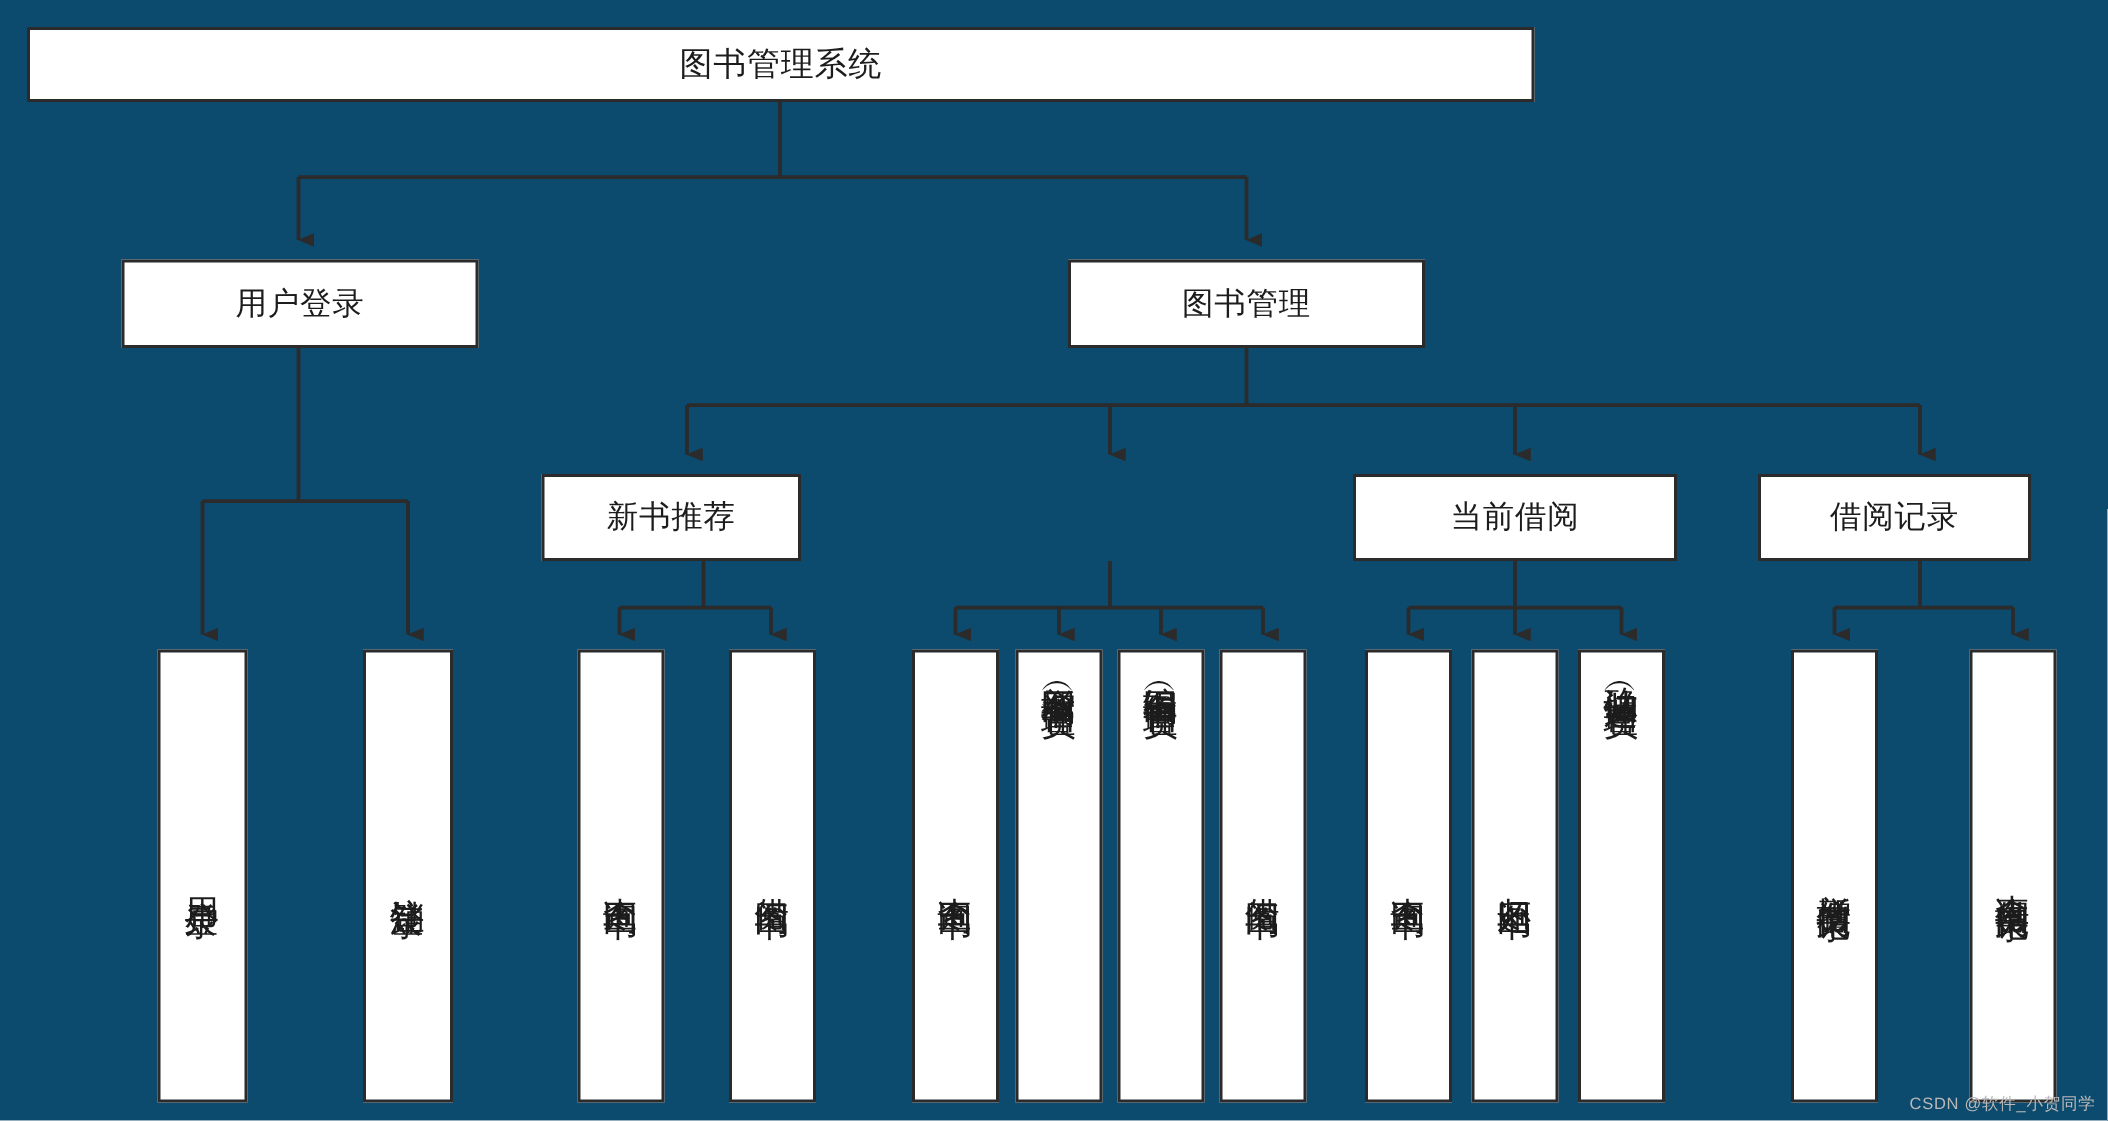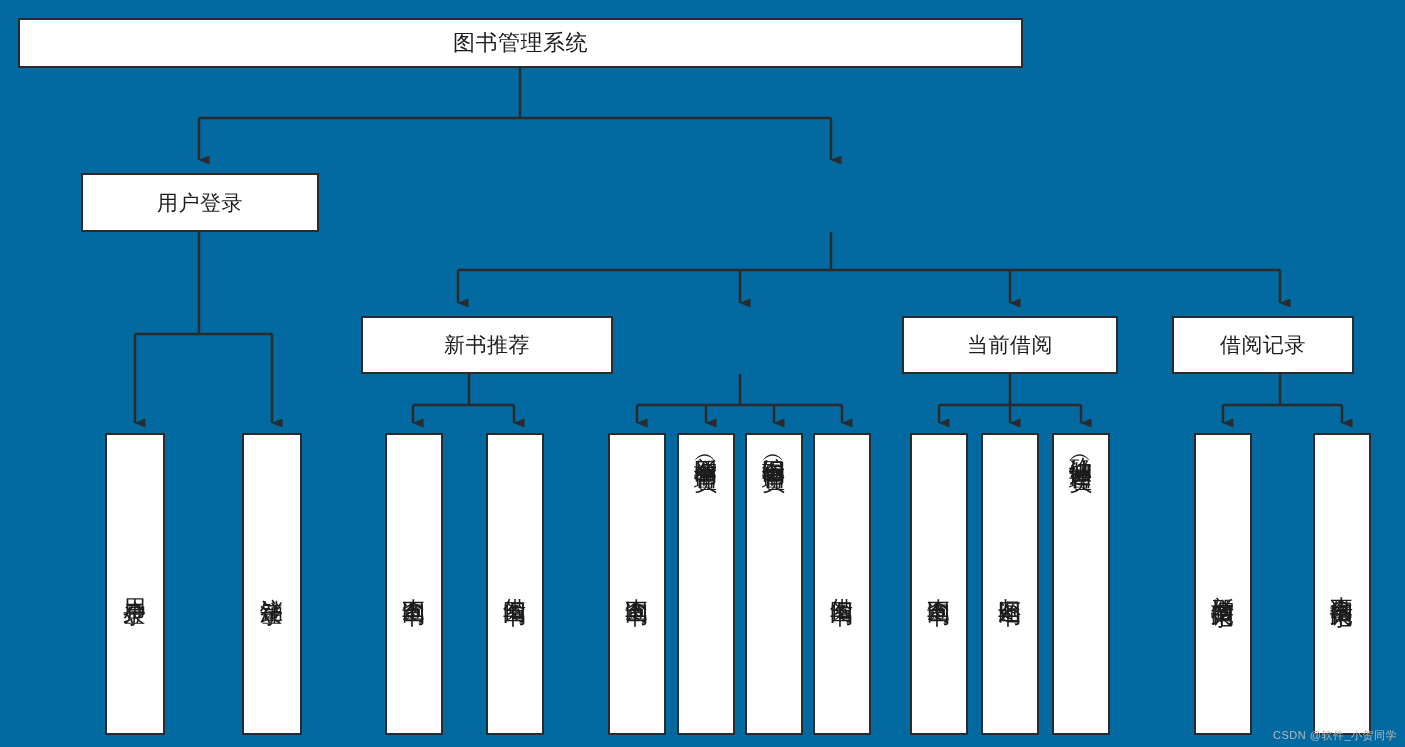--- a/index.html
+++ b/index.html
@@ -7,21 +7,21 @@
     padding: 0;
     background: #ffffff;
   }
   body {
     font-family: "Liberation Sans", "DejaVu Sans", sans-serif;
   }
   #canvas {
     position: relative;
     width: 1405px;
     height: 747px;
-    background: #0369a1;
+    background: #0c4a6e;
     overflow: hidden;
   }
   .node {
     position: absolute;
     box-sizing: border-box;
     border: 2.5px solid #2b2b2b;
     background: #ffffff;
     color: #1c1c1c;
   }
   
@@ -123,22 +123,23 @@
       <path d="M1223,405 L1342,405"></path>
       <path d="M1223,405 L1223,423" marker-end="url(#arrow)"></path>
       <path d="M1342,405 L1342,423" marker-end="url(#arrow)"></path>
     </g>
   </svg>
 
   <div class="node h root" style="left:18px; top:18px; width:1005px; height:50px;">图书管理系统</div>
 
   <div class="node h" style="left:81px; top:173px; width:238px; height:59px;">用户登录</div>
 
+  <div class="node h" style="left:712px; top:173px; width:238px; height:59px;">图书管理</div>
 
-  <div class="node h" style="left:361px; top:316px; width:252px; height:58px;">新书推荐</div>
+  <div class="node h" style="left:361px; top:316px; width:173px; height:58px;">新书推荐</div>
 
 
   <div class="node h" style="left:902px; top:316px; width:216px; height:58px;">当前借阅</div>
 
   <div class="node h" style="left:1172px; top:316px; width:182px; height:58px;">借阅记录</div>
 
   <div class="node v" style="left:105px; top:433px; width:60px; height:302px;">
     <span class="vtext">用户登录</span>
   </div>
 

